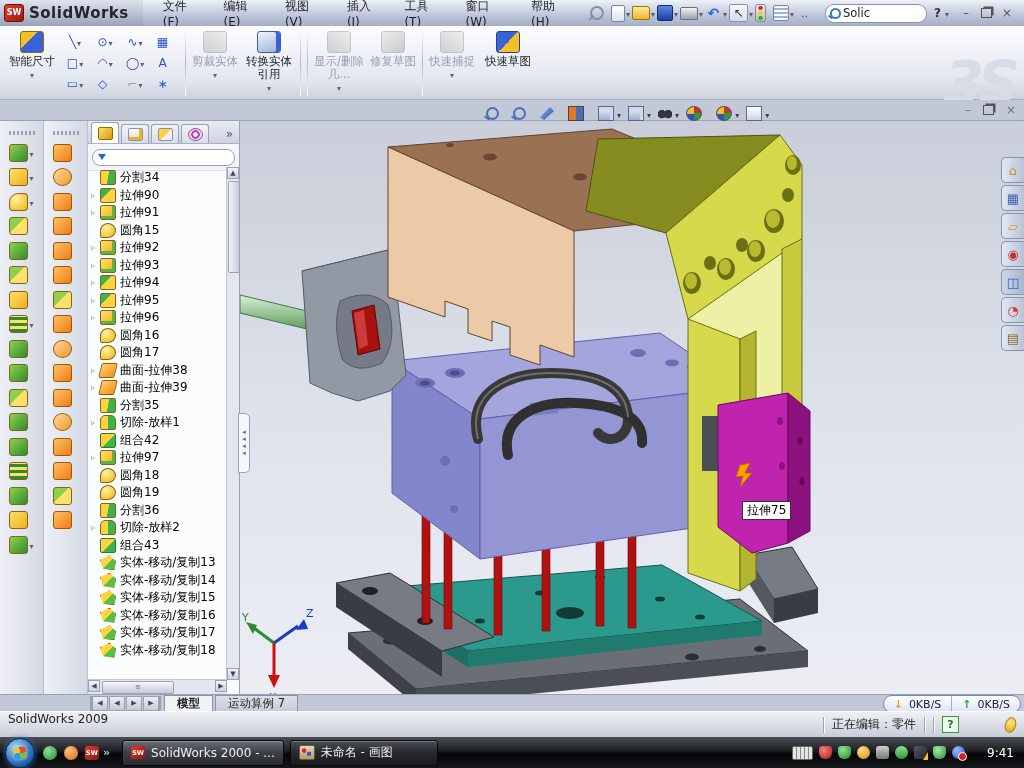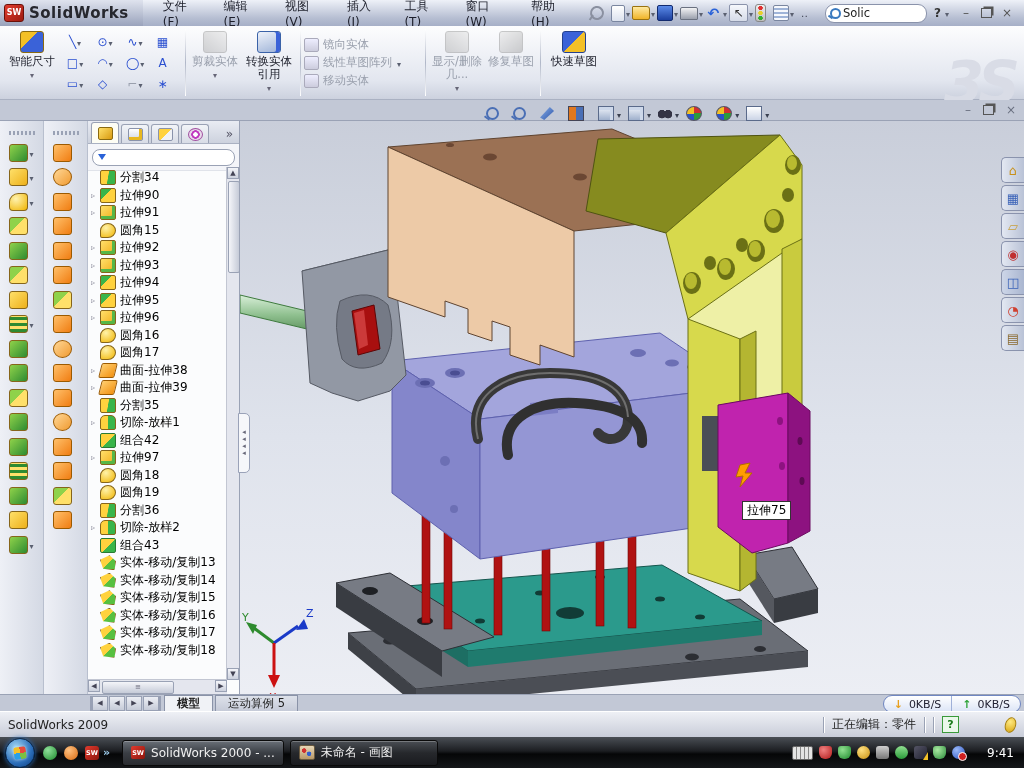--- a/index.html
+++ b/index.html
@@ -177,21 +177,21 @@
   .mtab.active{background:#f0f2f6;font-weight:bold;}
   .netbox{position:absolute;right:3px;top:0;height:16px;display:flex;border:1px solid #6f86c2;
     border-radius:9px;overflow:hidden;background:linear-gradient(#ffffff,#dbe4f6);}
   .netcell{display:flex;align-items:center;gap:6px;padding:0 10px;font-size:11px;color:#223;}
   .netcell + .netcell{border-left:1px solid #9fb0d8;}
   .net-down{color:#e8a020;font-weight:bold;}
   .net-up{color:#2fa33a;font-weight:bold;}
   
   #statusbar{position:absolute;left:0;top:711px;width:1024px;height:26px;
     background:linear-gradient(#eef0f5,#c9cdd9);border-top:1px solid #fff;
-    display:flex;align-items:center;padding:0 8px;box-sizing:border-box;color:#222;}
+    display:flex;padding:0 8px;box-sizing:border-box;color:#222;}
   .sb-right{margin-left:auto;display:flex;align-items:center;gap:8px;}
   .sbsep{width:1px;height:16px;background:#9aa2b5;box-shadow:1px 0 0 #fff;}
   .sbhelp{width:15px;height:15px;border:1px solid #3a9a3a;background:#eaf8ea;color:#1a7a1a;
     font-weight:bold;font-size:11px;display:flex;align-items:center;justify-content:center;}
   .sbtag{width:9px;height:14px;background:radial-gradient(circle at 35% 30%,#ffe980,#d8a510);
     border:1px solid #a87f08;border-radius:50%;transform:rotate(18deg);}
   
   #taskbar{position:absolute;left:0;top:737px;width:1024px;height:31px;
     background:linear-gradient(#4a4f55,#1c1e22 45%,#050607 55%,#15171a);display:flex;align-items:center;}
   .orb{width:28px;height:28px;border-radius:50%;margin:0 8px 0 5px;position:relative;flex:none;
@@ -395,46 +395,36 @@
       <span class="bic bic-trim"></span>
       <span>剪裁实体</span>
         <span class="dd2"></span>
     </div>
     <div class="bigbtn" style="width:56px">
       <span class="bic bic-convert"></span>
       <span>转换实体引用</span>
         <span class="dd2"></span>
     </div>
     <div class="vsep"></div>
-    <div class="stack">
-      <div class="stackrow">
-        <span class="sic"></span>
-        <span>镜向实体</span>
-      </div>
-      <div class="stackrow">
-        <span class="sic"></span>
-        <span>线性草图阵列</span>
-        <span class="dd"></span>
-      </div>
-      <div class="stackrow">
-        <span class="sic"></span>
-        <span>移动实体</span>
-      </div>
-    </div>
     <div class="vsep"></div>
     <div class="bigbtn dis" style="width:56px">
       <span class="bic bic-trim"></span>
       <span>显示/删除几...</span>
         <span class="dd2"></span>
     </div>
     <div class="bigbtn dis">
       <span class="bic bic-offset"></span>
       <span>修复草图</span>
     </div>
     <div class="vsep"></div>
+    <div class="bigbtn dis">
+      <span class="bic bic-trim"></span>
+      <span>快速捕捉</span>
+        <span class="dd2"></span>
+    </div>
     <div class="big" style="width:4px"></div>
     <div class="bigbtn">
       <span class="bic bic-rapid"></span>
       <span>快速草图</span>
     </div>
     <div class="watermark">3S</div>
   </div>
 
   <div id="tabstrip">
     <span class="docwin">
@@ -1023,21 +1013,21 @@
         </div>
     </div>
   </div>
 
   <div id="navtabs">
     <span class="navarr" style="border-left-width:3px">◀</span>
     <span class="navarr">◀</span>
     <span class="navarr">▶</span>
     <span class="navarr" style="border-right-width:3px">▶</span>
     <span class="mtab active">模型</span>
-    <span class="mtab">运动算例 5</span>
+    <span class="mtab">运动算例 7</span>
     <span class="netbox">
       <span class="netcell">
           <span class="net-down">↓</span>
           <span>0KB/S</span>
         </span>
       <span class="netcell">
           <span class="net-up">↑</span>
           <span>0KB/S</span>
         </span>
     </span>

